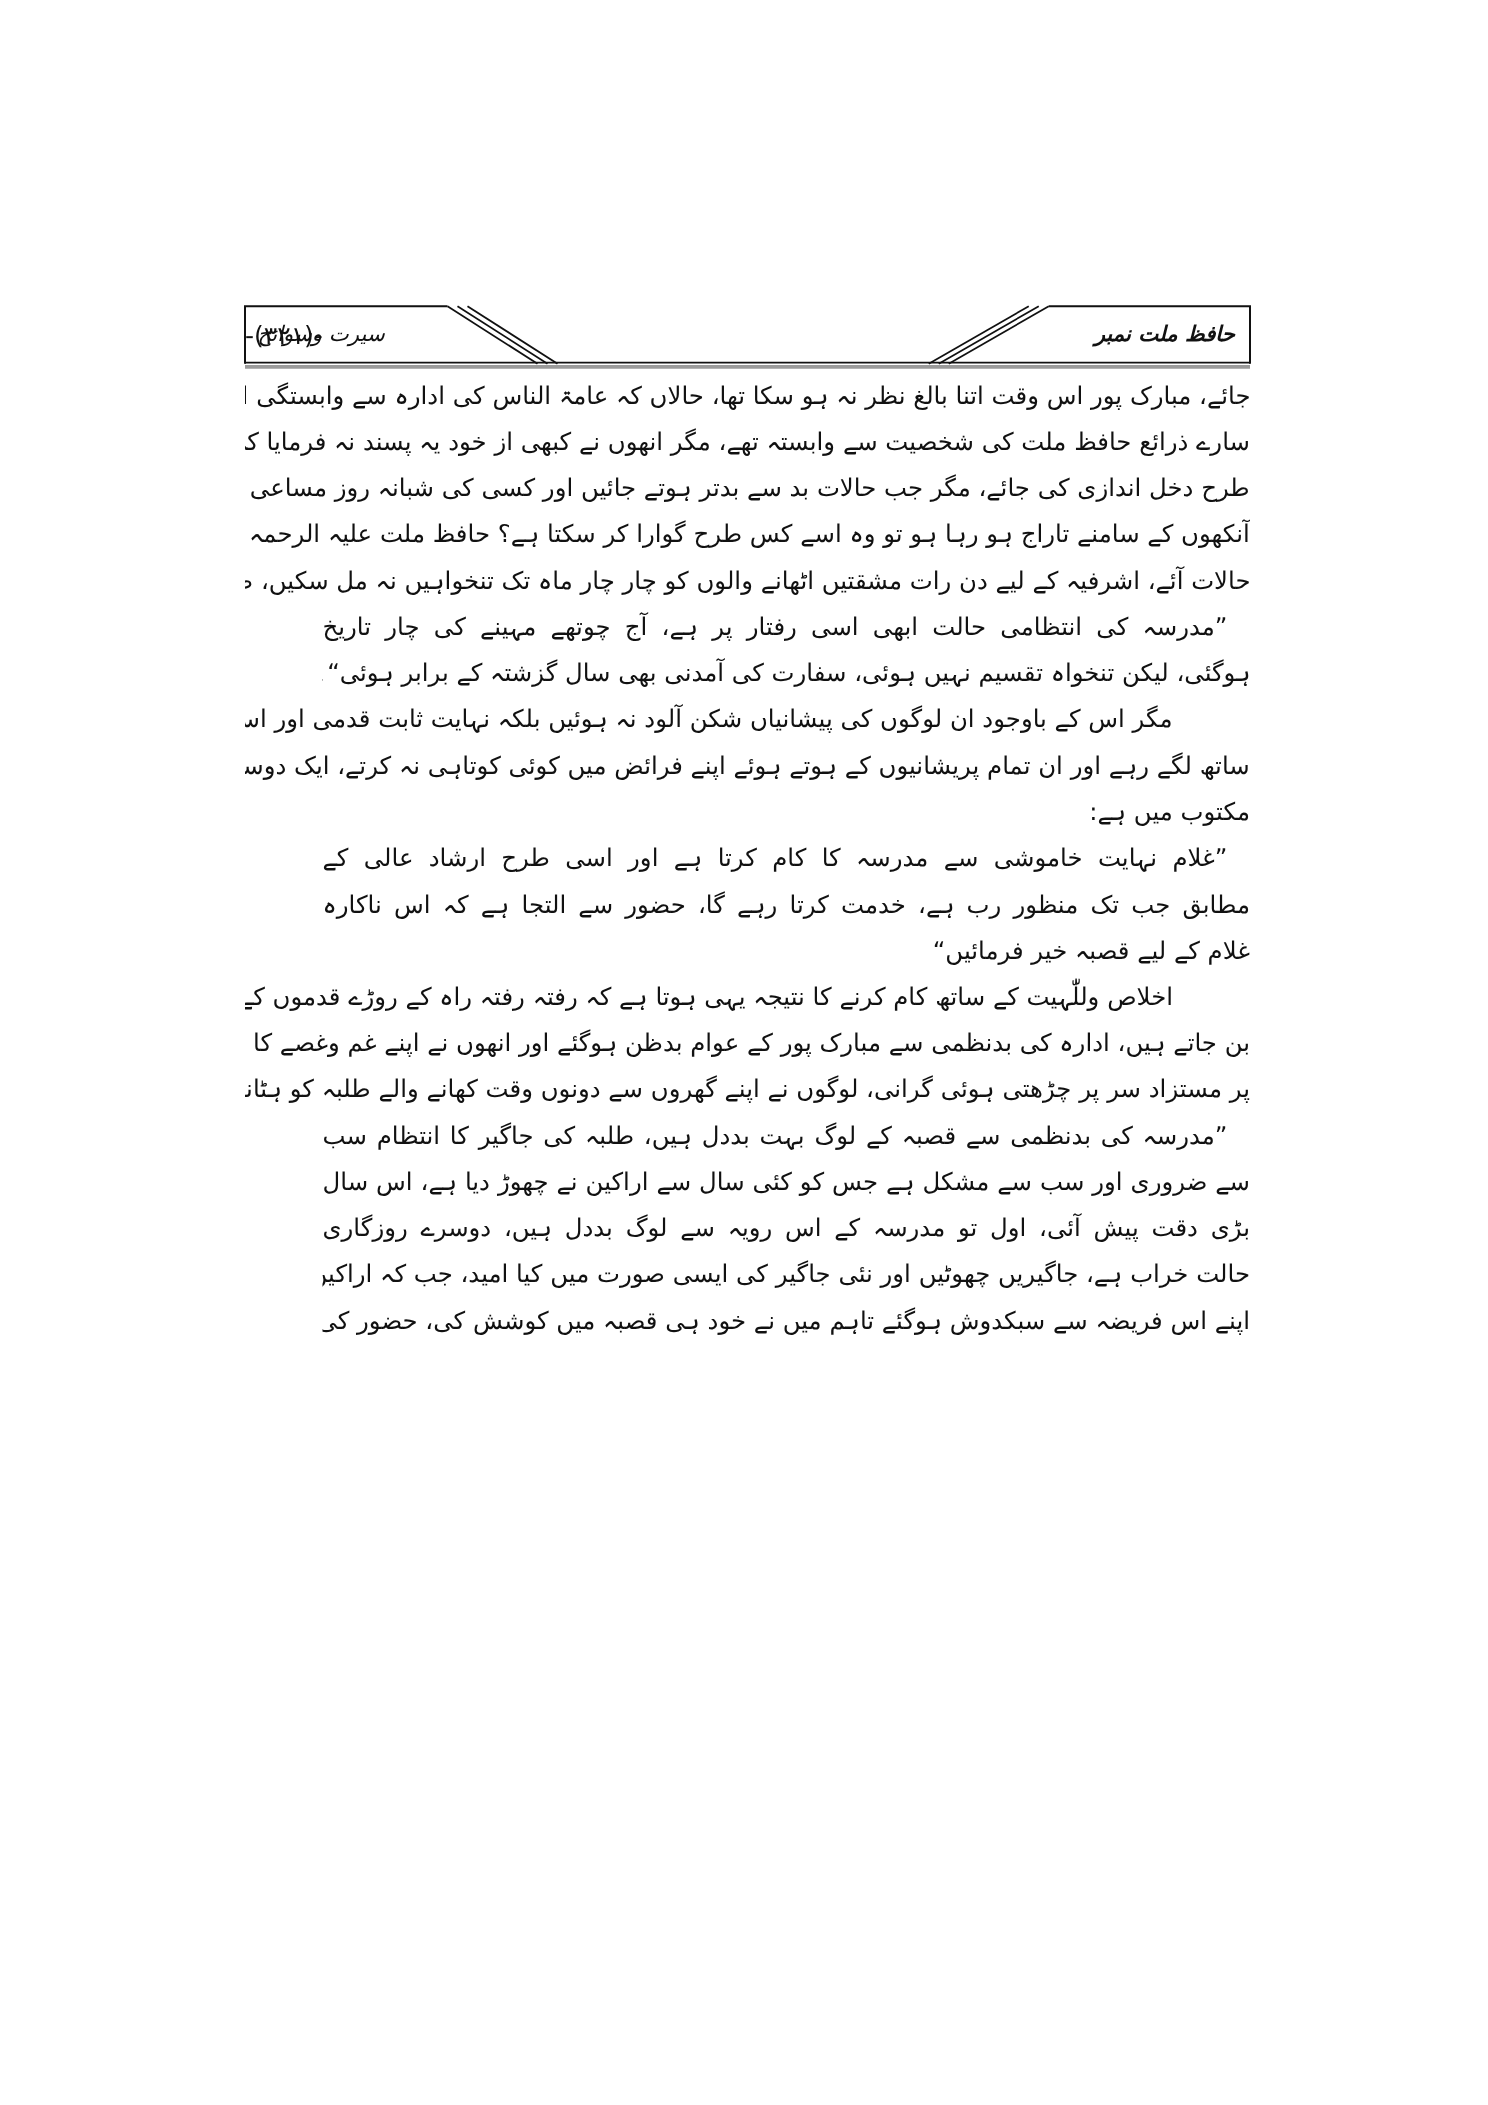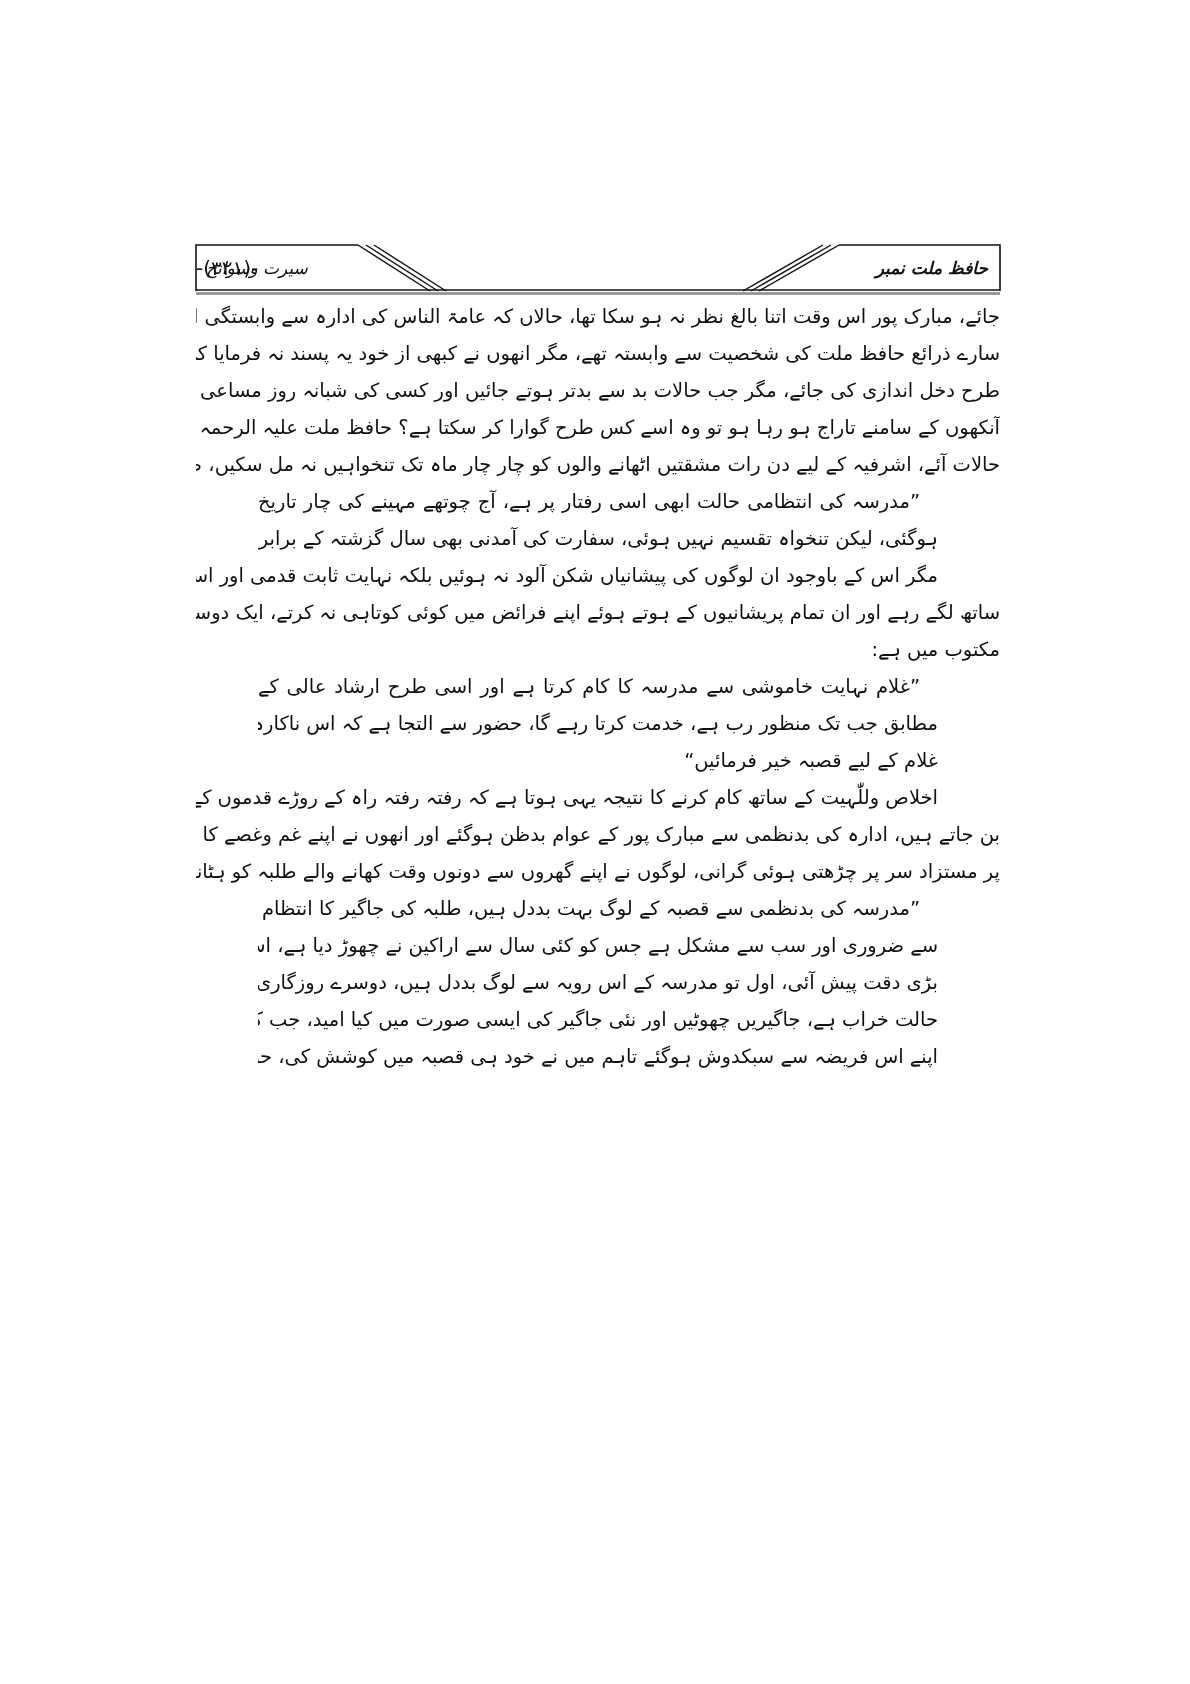--- a/index.html
+++ b/index.html
@@ -77,21 +77,20 @@
     text-align-last: justify;
     overflow: hidden;
   }
   .line.last {
     text-align-last: right;
   }
   .line.indent-first {
     padding-right: 62px;
   }
   .quote .line {
-    margin-right: 62px;
     margin-left: 62px;
   }
   .quote .line.qfirst {
     padding-right: 18px;
   }
 </style>
 </head>
 <body>
 
 <div class="page">

